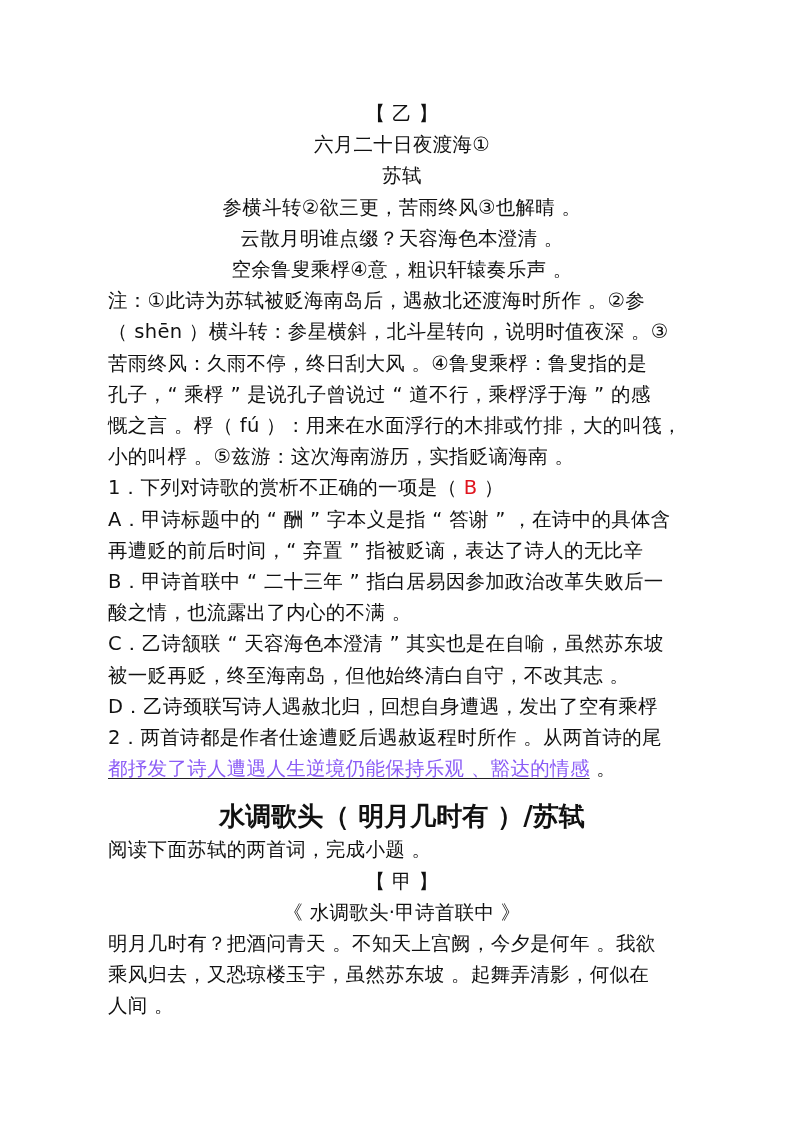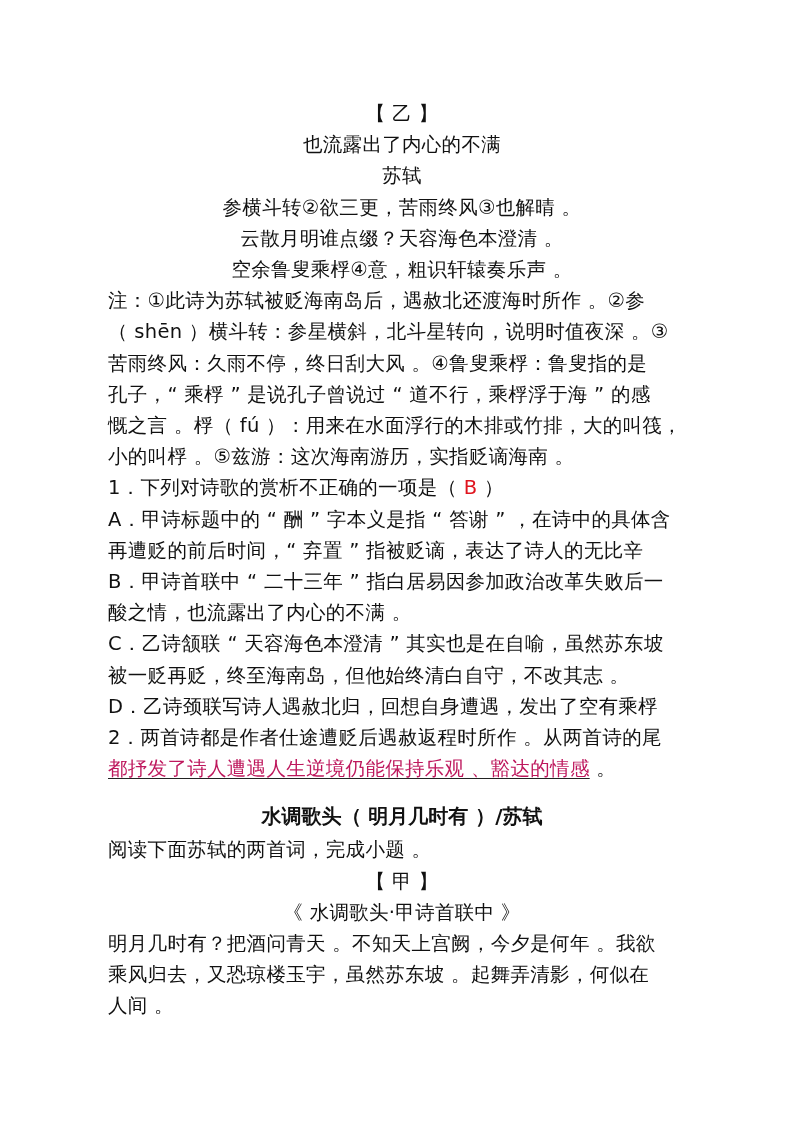--- a/index.html
+++ b/index.html
@@ -2,29 +2,29 @@
 <html><head>
 <meta charset="utf-8">
 <style>
   html, body { margin: 0; padding: 0; background: #ffffff; }
   body { width: 800px; height: 1132px; overflow: hidden; position: relative;
          font-family: "DejaVu Sans", "Liberation Sans", sans-serif; color: #111; }
   .page { position: absolute; left: 108px; top: 98px; width: 588px; }
   .line { font-size: 19.5px; line-height: 31.2px; white-space: nowrap; letter-spacing: 0.3px; }
   .center { text-align: center; }
   .red { color: #e0141e; }
-  .answer { color: #be185d; text-decoration: underline; text-decoration-color: #222; text-underline-offset: 3px; }
-  .heading { font-size: 20px; font-weight: bold; text-align: center; line-height: 36px; margin-top: 14px; }
+  .answer { color: #8b5cf6; text-decoration: underline; text-decoration-color: #222; text-underline-offset: 3px; }
+  .heading { font-size: 26px; font-weight: bold; text-align: center; line-height: 36px; margin-top: 14px; }
 </style>
 </head>
 <body>
 
 <div class="page">
   <div class="line center">【 乙 】</div>
-  <div class="line center">也流露出了内心的不满</div>
+  <div class="line center">六月二十日夜渡海①</div>
   <div class="line center">苏轼</div>
   <div class="line center">参横斗转②欲三更，苦雨终风③也解晴 。</div>
   <div class="line center">云散月明谁点缀？天容海色本澄清 。</div>
   <div class="line center">空余鲁叟乘桴④意，粗识轩辕奏乐声 。</div>
 
   <div>
     <div class="line">注：①此诗为苏轼被贬海南岛后，遇赦北还渡海时所作 。②参</div>
     <div class="line">（ shēn ）横斗转：参星横斜，北斗星转向，说明时值夜深 。③</div>
     <div class="line">苦雨终风：久雨不停，终日刮大风 。④鲁叟乘桴：鲁叟指的是</div>
     <div class="line">孔子，“ 乘桴 ” 是说孔子曾说过 “ 道不行，乘桴浮于海 ” 的感</div>

